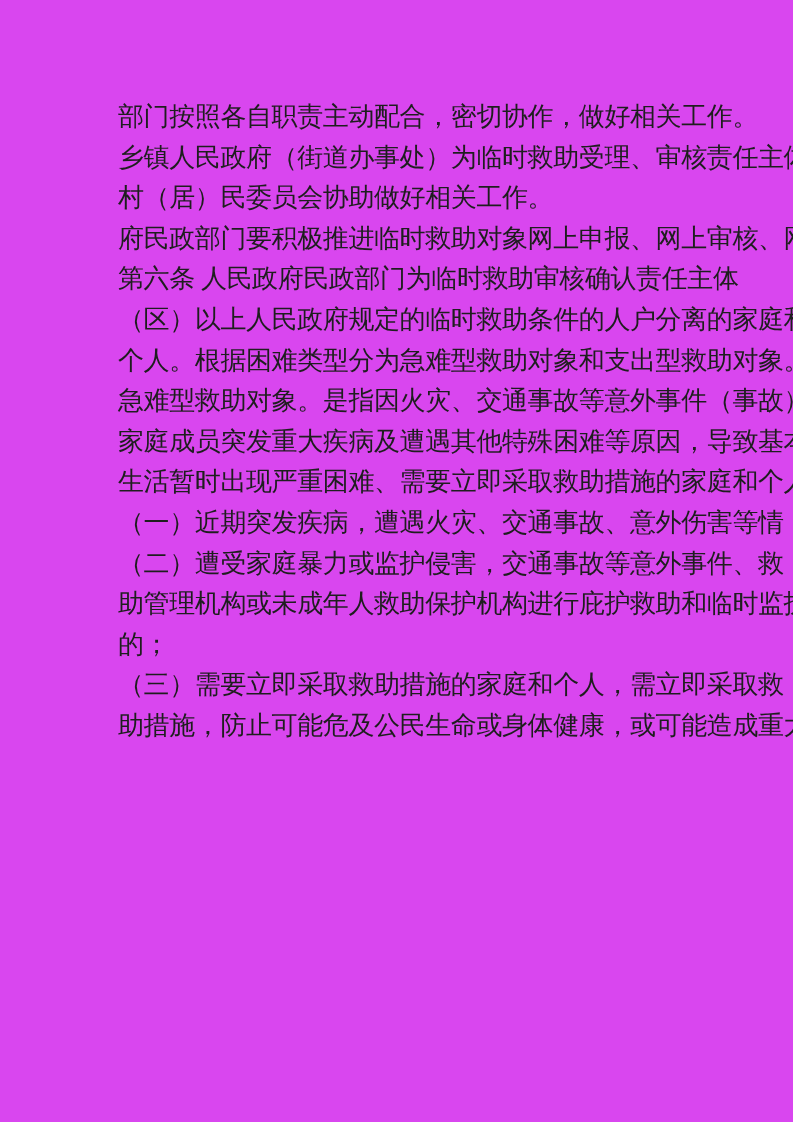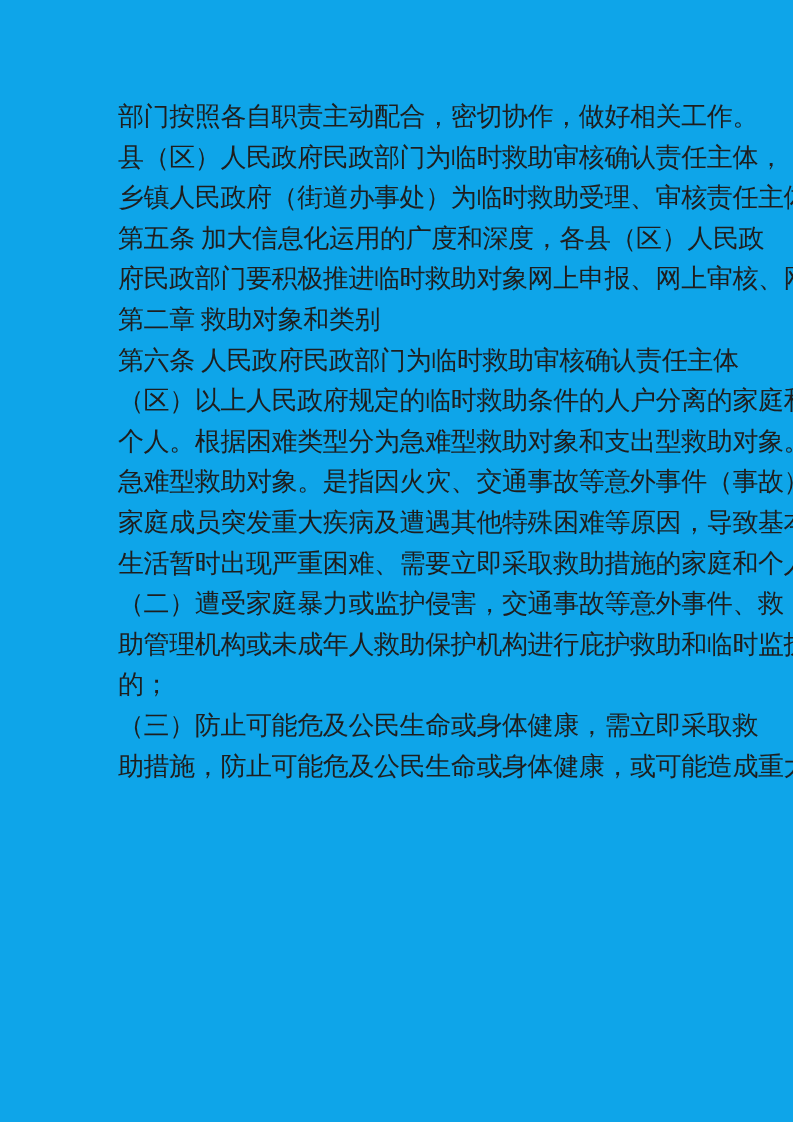--- a/index.html
+++ b/index.html
@@ -4,21 +4,21 @@
 <style>
   html, body {
     margin: 0;
     padding: 0;
     background: #ffffff;
   }
   .page {
     position: relative;
     width: 793px;
     height: 1122px;
-    background: #0ea5e9;
+    background: #d946ef;
     overflow: hidden;
     font-family: "Liberation Serif", "DejaVu Serif", serif;
   }
   .doc {
     position: absolute;
     left: 118px;
     top: 97px;
     width: 660px;
   }
   .doc-line {
@@ -31,30 +31,29 @@
     font-weight: 400;
     -webkit-font-smoothing: antialiased;
   }
 </style>
 </head>
 <body>
 
 <div class="page">
   <div class="doc">
       <div class="doc-line">部门按照各自职责主动配合，密切协作，做好相关工作。</div>
-      <div class="doc-line">县（区）人民政府民政部门为临时救助审核确认责任主体，</div>
       <div class="doc-line">乡镇人民政府（街道办事处）为临时救助受理、审核责任主体，</div>
-      <div class="doc-line">第五条 加大信息化运用的广度和深度，各县（区）人民政</div>
+      <div class="doc-line">村（居）民委员会协助做好相关工作。</div>
       <div class="doc-line">府民政部门要积极推进临时救助对象网上申报、网上审核、网</div>
-      <div class="doc-line">第二章 救助对象和类别</div>
       <div class="doc-line">第六条 人民政府民政部门为临时救助审核确认责任主体</div>
       <div class="doc-line">（区）以上人民政府规定的临时救助条件的人户分离的家庭和</div>
       <div class="doc-line">个人。根据困难类型分为急难型救助对象和支出型救助对象。</div>
       <div class="doc-line">急难型救助对象。是指因火灾、交通事故等意外事件（事故），</div>
       <div class="doc-line">家庭成员突发重大疾病及遭遇其他特殊困难等原因，导致基本</div>
       <div class="doc-line">生活暂时出现严重困难、需要立即采取救助措施的家庭和个人。</div>
+      <div class="doc-line">（一）近期突发疾病，遭遇火灾、交通事故、意外伤害等情</div>
       <div class="doc-line">（二）遭受家庭暴力或监护侵害，交通事故等意外事件、救</div>
       <div class="doc-line">助管理机构或未成年人救助保护机构进行庇护救助和临时监护</div>
       <div class="doc-line">的；</div>
-      <div class="doc-line">（三）防止可能危及公民生命或身体健康，需立即采取救</div>
+      <div class="doc-line">（三）需要立即采取救助措施的家庭和个人，需立即采取救</div>
       <div class="doc-line">助措施，防止可能危及公民生命或身体健康，或可能造成重大</div>
     </div>
 </div>
 
 </body></html>

